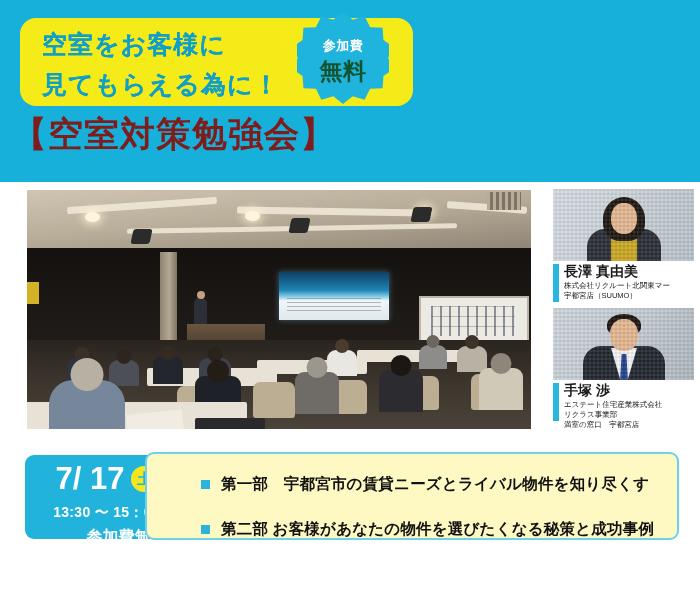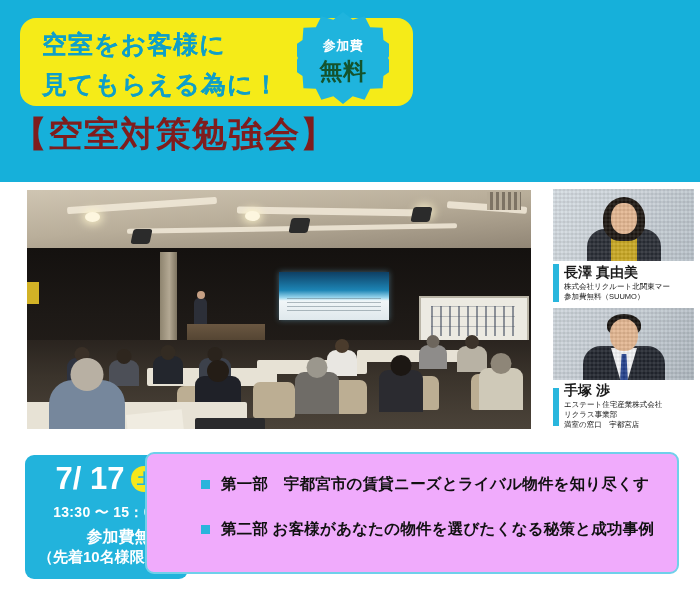--- a/index.html
+++ b/index.html
@@ -272,21 +272,21 @@
     height: 72px;
     overflow: hidden;
     background: #c8cdd3;
   }
   .speaker .name-row {
     position: absolute;
     left: 0;
     top: 74px;
     width: 141px;
     display: flex;
-    align-items: center;
+    align-items: flex-start;
   }
   .accent-bar {
     width: 6px;
     min-height: 38px;
     background: #29b6dd;
     flex: 0 0 6px;
     margin-top: 1px;
   }
   .name-col { padding-left: 5px; }
   .sp-name {
@@ -320,21 +320,21 @@
       repeating-linear-gradient(0deg, rgba(255,255,255,.06) 0 2px, rgba(0,0,0,.05) 2px 4px),
       repeating-linear-gradient(90deg, rgba(255,255,255,.05) 0 2px, rgba(0,0,0,.04) 2px 4px);
   }
 
   
   .date-box {
     position: absolute;
     left: 25px;
     top: 455px;
     width: 163px;
-    height: 124px;
+    height: 84px;
     background: #22b3dc;
     border-radius: 9px;
     color: #ffffff;
   }
   .date-line {
     position: absolute;
     left: 0; right: 0;
     top: 6px;
     display: flex;
     align-items: center;
@@ -384,22 +384,22 @@
     text-align: center;
     font-size: 15px;
     font-weight: bold;
   }
 
   .program-box {
     position: absolute;
     left: 145px;
     top: 452px;
     width: 534px;
-    height: 122px;
-    background: #f0abfc;
+    height: 88px;
+    background: #fef9c3;
     border: 2px solid #6fd0ea;
     border-radius: 9px;
     box-sizing: border-box;
   }
   .program-list {
     position: absolute;
     left: 54px;
     top: 20px;
   }
   .program-item {
@@ -526,21 +526,21 @@
     <div style="position:absolute; left:58px; top:42px; width:26px; height:32px; background:#c9a823; border-radius:8px 8px 0 0;"></div>
     <div class="ph-hair" style="left:50px; top:8px; width:42px; height:44px; background:#1d1712;"></div>
     <div class="ph-face" style="left:58px; top:14px; width:26px; height:31px;"></div>
     <div class="px-blur"></div>
   </div>
   <div class="name-row">
     <div class="accent-bar"></div>
     <div class="name-col">
       <div class="sp-name">長澤 真由美</div>
       <div class="sp-org">株式会社リクルート北関東マー
-参加費無料（SUUMO）</div>
+宇都宮店（SUUMO）</div>
     </div>
   </div>
 </div>
 
 <div class="speaker two">
   <div class="portrait ph-b">
     <div class="ph-bg"></div>
     <div class="ph-body" style="left:30px; top:38px; width:82px; height:36px; background:#22262f;"></div>
     <div class="ph-shirt" style="left:58px; top:40px; width:26px; height:34px; clip-path:polygon(0 0,100% 0,62% 100%,38% 100%);"></div>
     <div class="ph-tie" style="left:67px; top:46px; width:8px; height:28px; clip-path:polygon(20% 0,80% 0,100% 100%,0 100%);"></div>

